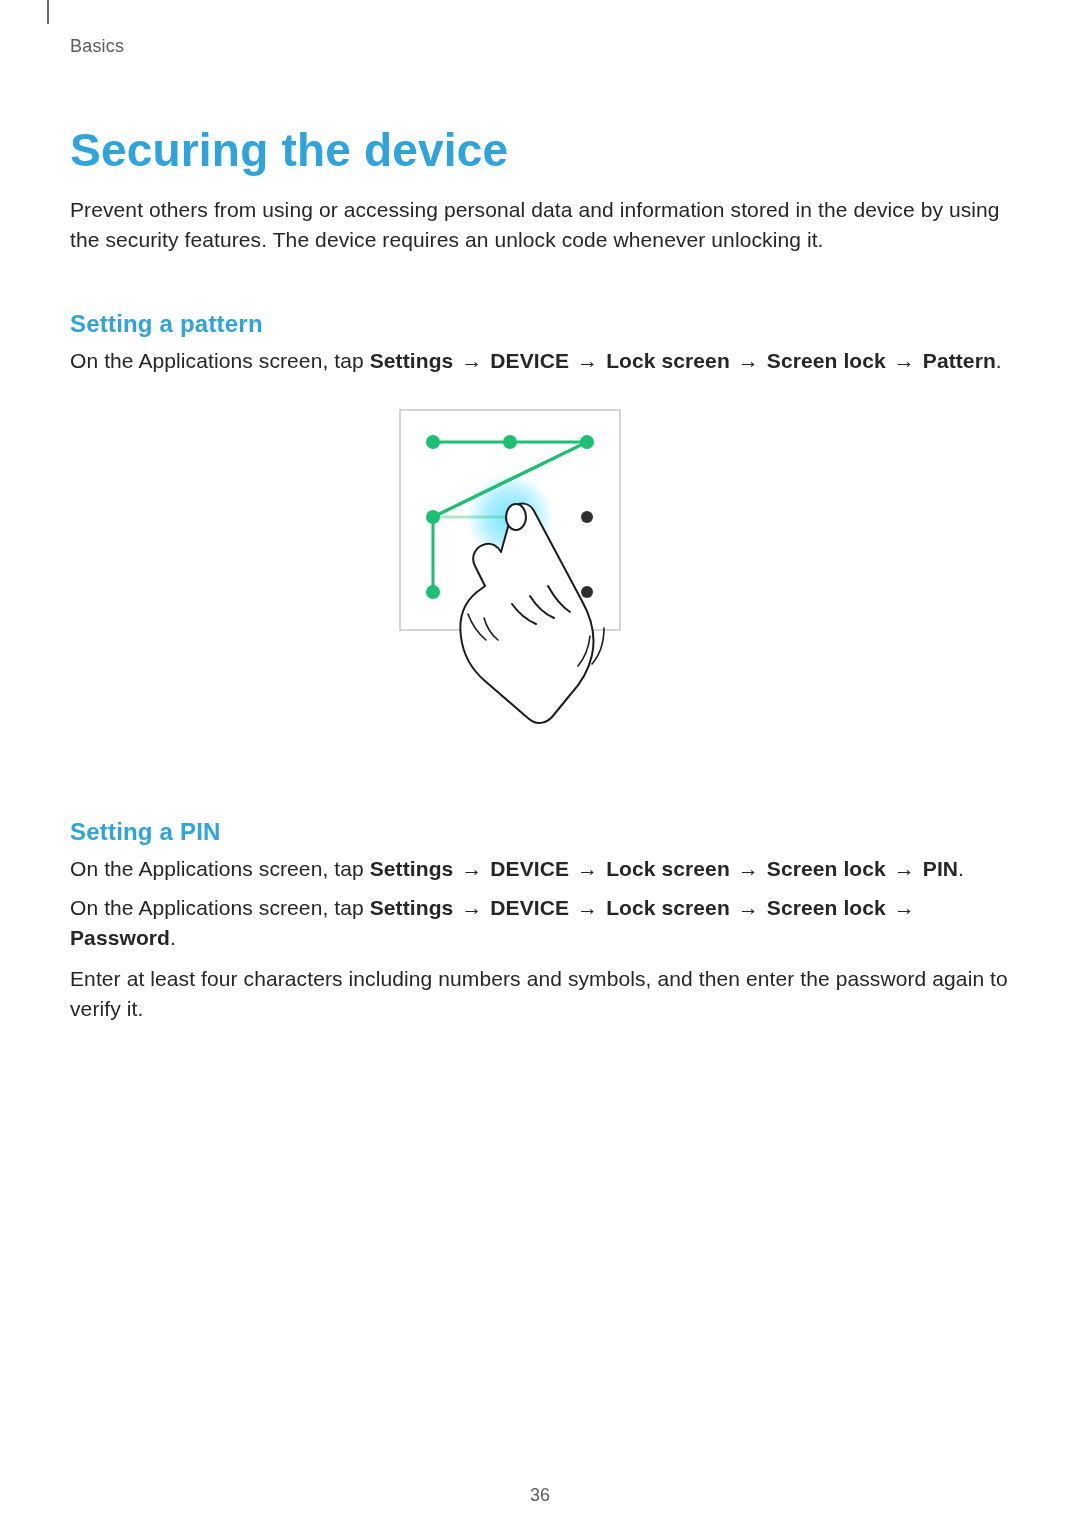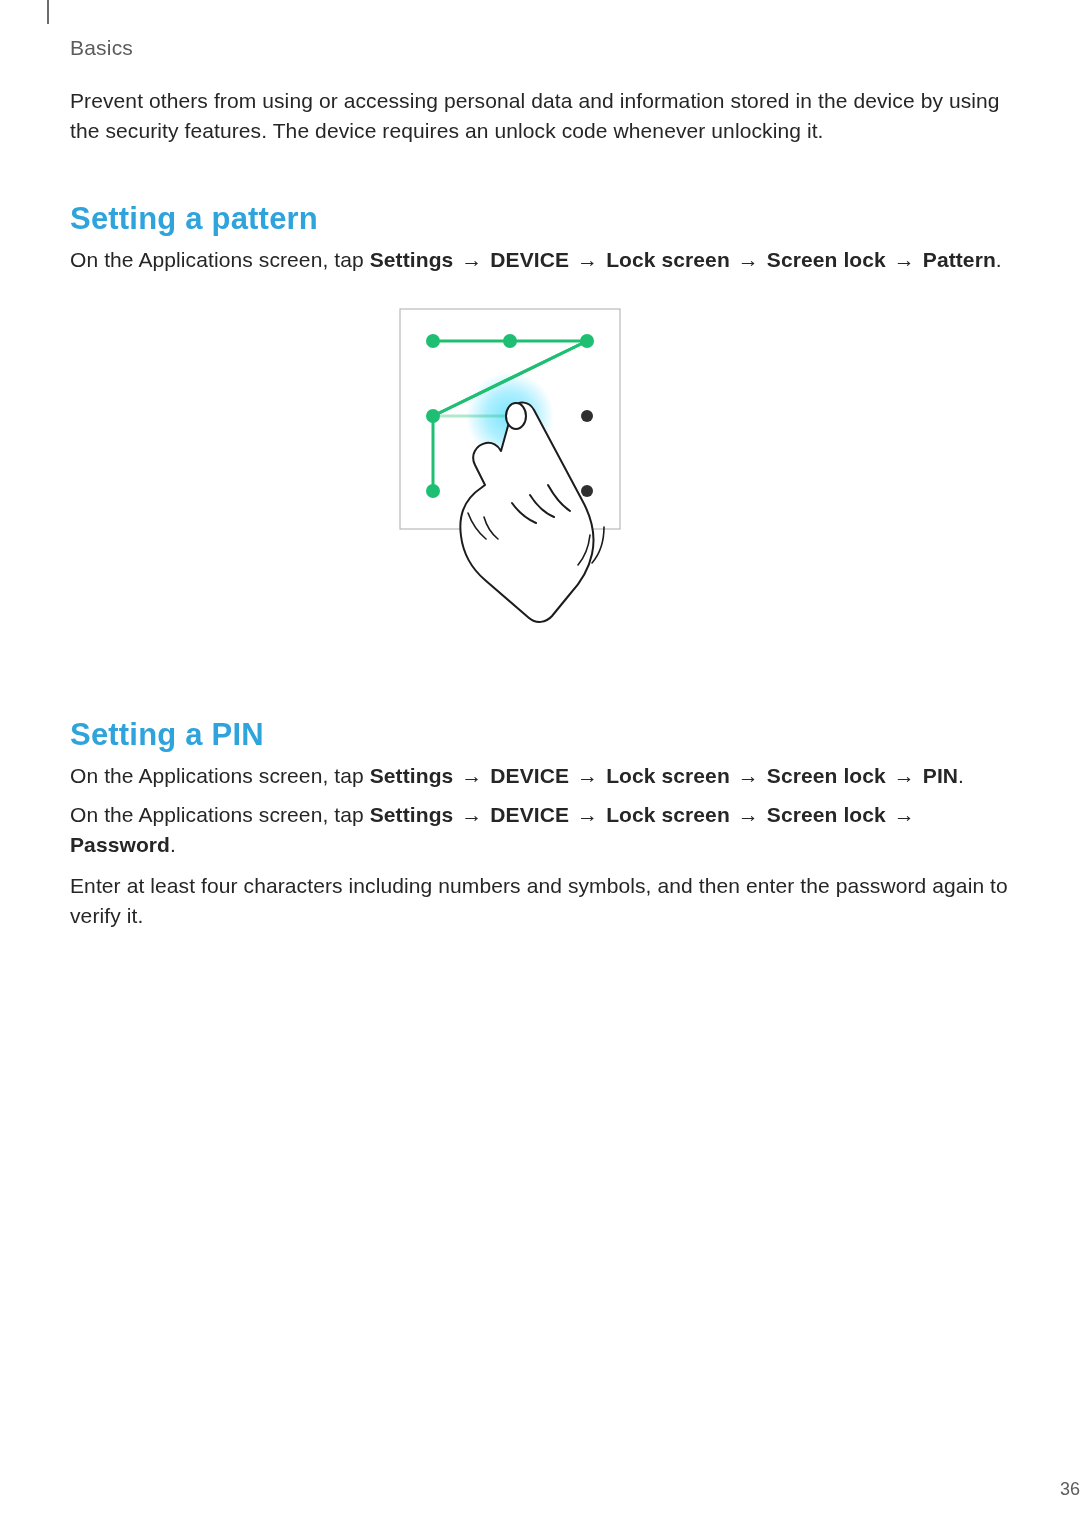--- a/index.html
+++ b/index.html
@@ -1,40 +1,41 @@
 <!DOCTYPE html>
 <html><head>
   <meta charset="utf-8">
   <style>
     * { box-sizing: border-box; margin: 0; padding: 0; }
     html, body { width: 1080px; height: 1527px; background: #fff; font-family: "Segoe UI", "Helvetica Neue", Arial, sans-serif; color: #262626; }
     .page { position: relative; width: 1080px; height: 1527px; padding: 0 70px; }
     .top-tick { position: absolute; left: 47px; top: 0; width: 2px; height: 24px; background: #6b6b6b; }
-    .header-section { padding-top: 36px; font-size: 21px; color: #5c5c5c; letter-spacing: .2px; }
+    .header-section { padding-top: 36px; font-size: 18px; color: #5c5c5c; letter-spacing: .2px; }
     h1.main-title { font-size: 46px; font-weight: 700; color: #2fa3db; margin-top: 66px; letter-spacing: .2px; }
-    p.intro { font-size: 21px; line-height: 1.45; margin-top: 26px; color: #262626; letter-spacing: .1px; }
-    h2.sub { font-size: 31px; font-weight: 700; color: #2fa3db; margin-top: 54px; letter-spacing: .2px; }
+    p.intro { font-size: 21px; line-height: 1.45; margin-top: 18px; color: #262626; letter-spacing: .1px; }
+    h2.sub { font-size: 24px; font-weight: 700; color: #2fa3db; margin-top: 54px; letter-spacing: .2px; }
     p.body { font-size: 21px; line-height: 1.45; margin-top: 8px; color: #262626; letter-spacing: .1px; }
     p.body.small-gap { margin-top: 10px; }
     .bold { font-weight: 700; }
     .arrow { display: inline-block; padding: 0 2px; }
     .figure-wrap { width: 100%; display: flex; justify-content: center; margin-top: 28px; margin-bottom: 8px; }
-    .page-num { position: absolute; bottom: 27px; left: 0; right: 0; text-align: right; font-size: 18px; color: #5b5b5b; margin-top: 31px; }
+    .page-num { position: absolute; bottom: 21px; left: 0; right: 0; text-align: center; font-size: 18px; color: #5b5b5b; margin-top: 31px; }
 
     
     .illus { width: 300px; height: 360px; }
   </style>
 </head>
 <body>
 
 <div class="page">
   <div class="top-tick"></div>
 
   <div class="header-section">Basics</div>
 
+  <h1 class="main-title">Securing the device</h1>
 
   <p class="intro">Prevent others from using or accessing personal data and information stored in the device by using the security features. The device requires an unlock code whenever unlocking it.</p>
 
   <h2 class="sub">Setting a pattern</h2>
   <p class="body">
     <span>On the Applications screen, tap </span>
     <span class="bold">Settings</span>
     <span class="arrow">→</span>
     <span class="bold">DEVICE</span>
     <span class="arrow">→</span>

